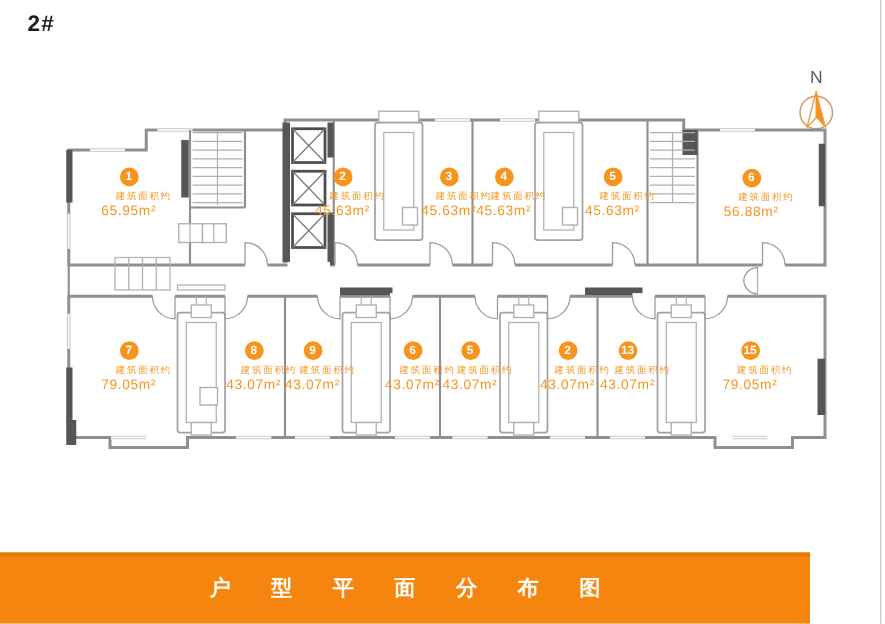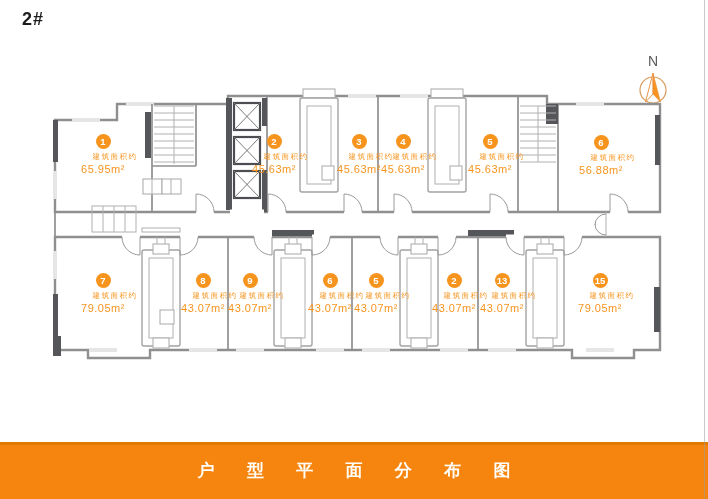--- a/index.html
+++ b/index.html
@@ -27,21 +27,21 @@
   .liftx{stroke:#7a7a7a;stroke-width:1;fill:none;}
   .win{stroke:#c6c6c6;stroke-width:0.9;}
 
   .unit-label{position:absolute;width:90px;text-align:center;color:var(--accent,#f7941e);
        pointer-events:none;}
   .unit-num{width:15px;height:15px;border-radius:50%;background:var(--accent,#f7941e);
        color:#fff;font-size:9.5px;font-weight:bold;line-height:15px;margin:0 auto;text-align:center;}
   .unit-line1{font-size:7.5px;margin-top:3px;letter-spacing:1.5px;padding-left:24px;}
   .unit-line2{font-size:11px;margin-top:1px;letter-spacing:0.5px;}
 
-  .footer-bar{position:absolute;left:0;top:442px;width:708px;height:57px;
+  .footer-bar{position:absolute;left:0;top:442px;width:648px;height:57px;
        background:var(--bar,#f5850f);border-top:3px solid #e07b00;box-sizing:border-box;}
   .footer-title{width:100%;text-align:center;color:#fffdf8;font-size:17px;font-weight:600;
        line-height:52px;letter-spacing:1.9em;padding-left:1.9em;box-sizing:border-box;
        white-space:nowrap;}
 
   .edge-line{position:absolute;left:704px;top:0;width:1px;height:499px;background:#9c9c9c;
        opacity:0.55;}
 </style>
 </head>
 <body>

